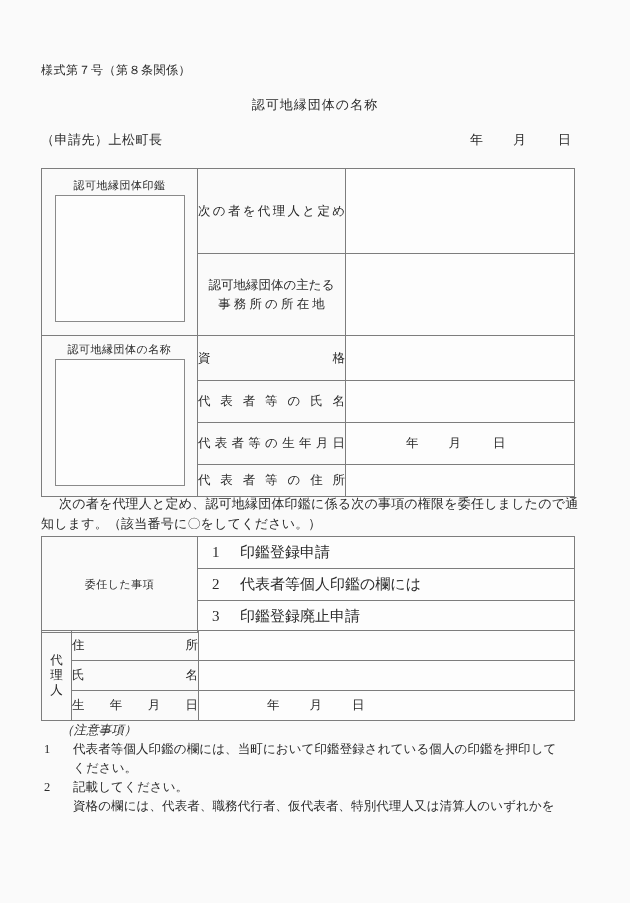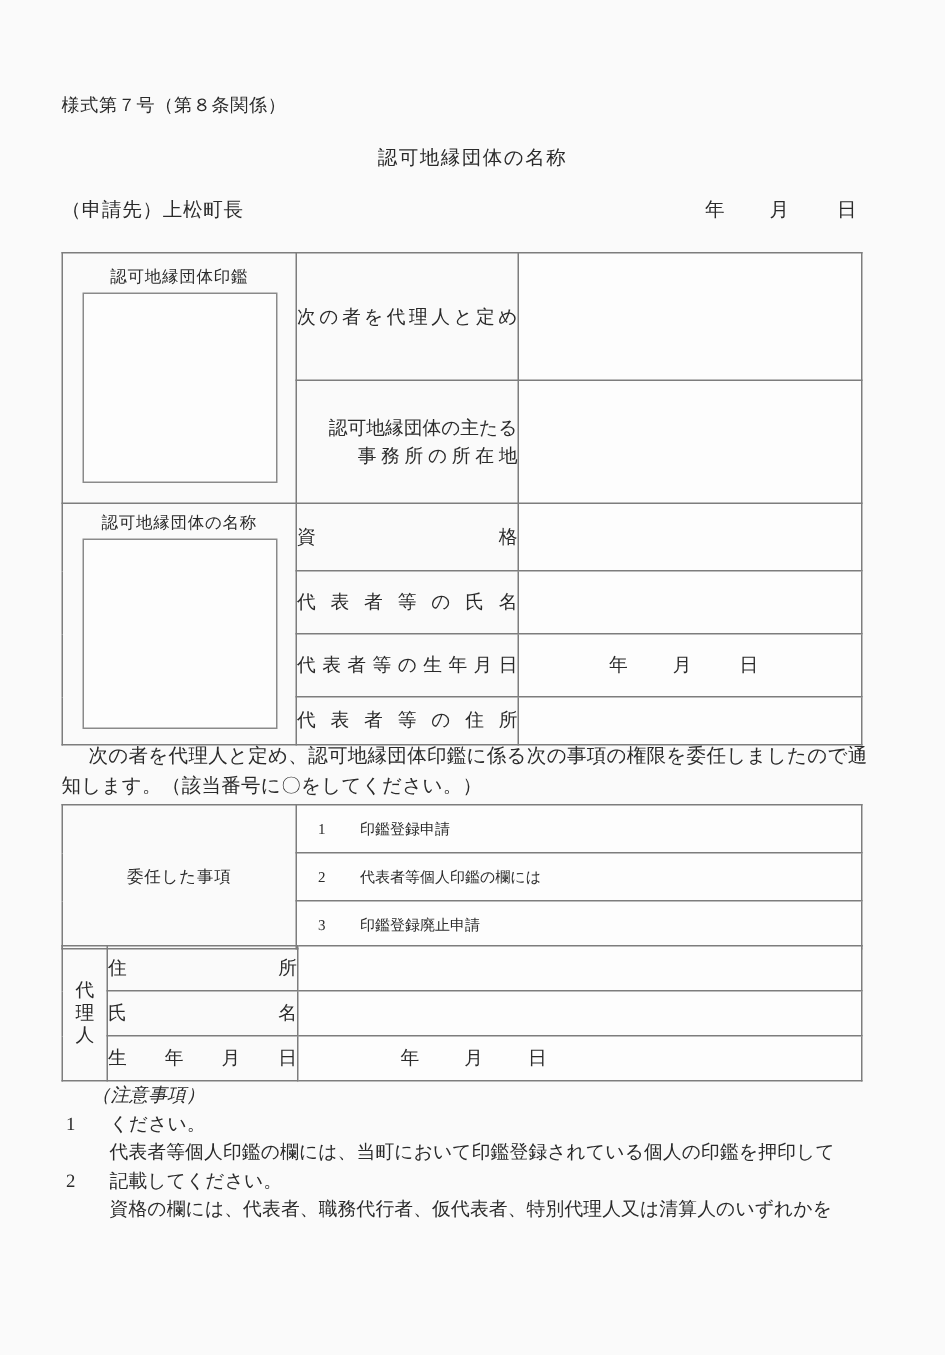--- a/index.html
+++ b/index.html
@@ -104,21 +104,21 @@
     line-height: 1.45;
   }
   .value-cell { background: #fdfdfd; }
   
   .j {
     display: block;
     text-align: justify;
     text-align-last: justify;
     -moz-text-align-last: justify;
   }
-  .jc { display: block; text-align: right; }
+  .jc { display: block; text-align: center; }
   .row-name   { height: 84px; }
   .row-addr   { height: 81px; }
   .row-qual   { height: 44px; }
   .row-rname  { height: 41px; }
   .row-bday   { height: 41px; margin-top: 20px; }
   .row-raddr  { height: 31px; }
 
   .bday-inline {
     font-size: 12.5px;
     padding-left: 60px;
@@ -147,21 +147,21 @@
     width: 534px;
   }
   #matters-table .matters-label {
     width: 155px;
     text-align: center;
     font-size: 11px;
     letter-spacing: 0.5px;
   }
   #matters-table .matter-item {
     height: 27px;
-    font-size: 10px;
+    font-size: 15px;
     padding: 2px 0 2px 14px;
     background: #fdfdfd;
   }
   #matters-table .matter-item .num { display: inline-block; width: 28px; }
 
   
   #agent-table {
     left: 41px;
     top: 630px;
     width: 534px;
@@ -330,22 +330,22 @@
           </div>
         </td>
       </tr>
     </tbody>
   </table>
 
   <div class="notes">
     <span class="notes-title">（注意事項）</span>
     <span class="note-row">
       <span class="note-num">1</span>
+      <span class="note-cont">代表者等個人印鑑の欄には、当町において印鑑登録されている個人の印鑑を押印して</span>
       <span class="note-cont">ください。</span>
-      <span class="note-cont">代表者等個人印鑑の欄には、当町において印鑑登録されている個人の印鑑を押印して</span>
     </span>
     <span class="note-row">
       <span class="note-num">2</span>
       <span class="note-cont">記載してください。</span>
       <span class="note-cont">資格の欄には、代表者、職務代行者、仮代表者、特別代理人又は清算人のいずれかを</span>
     </span>
   </div>
 
 </div>
 

